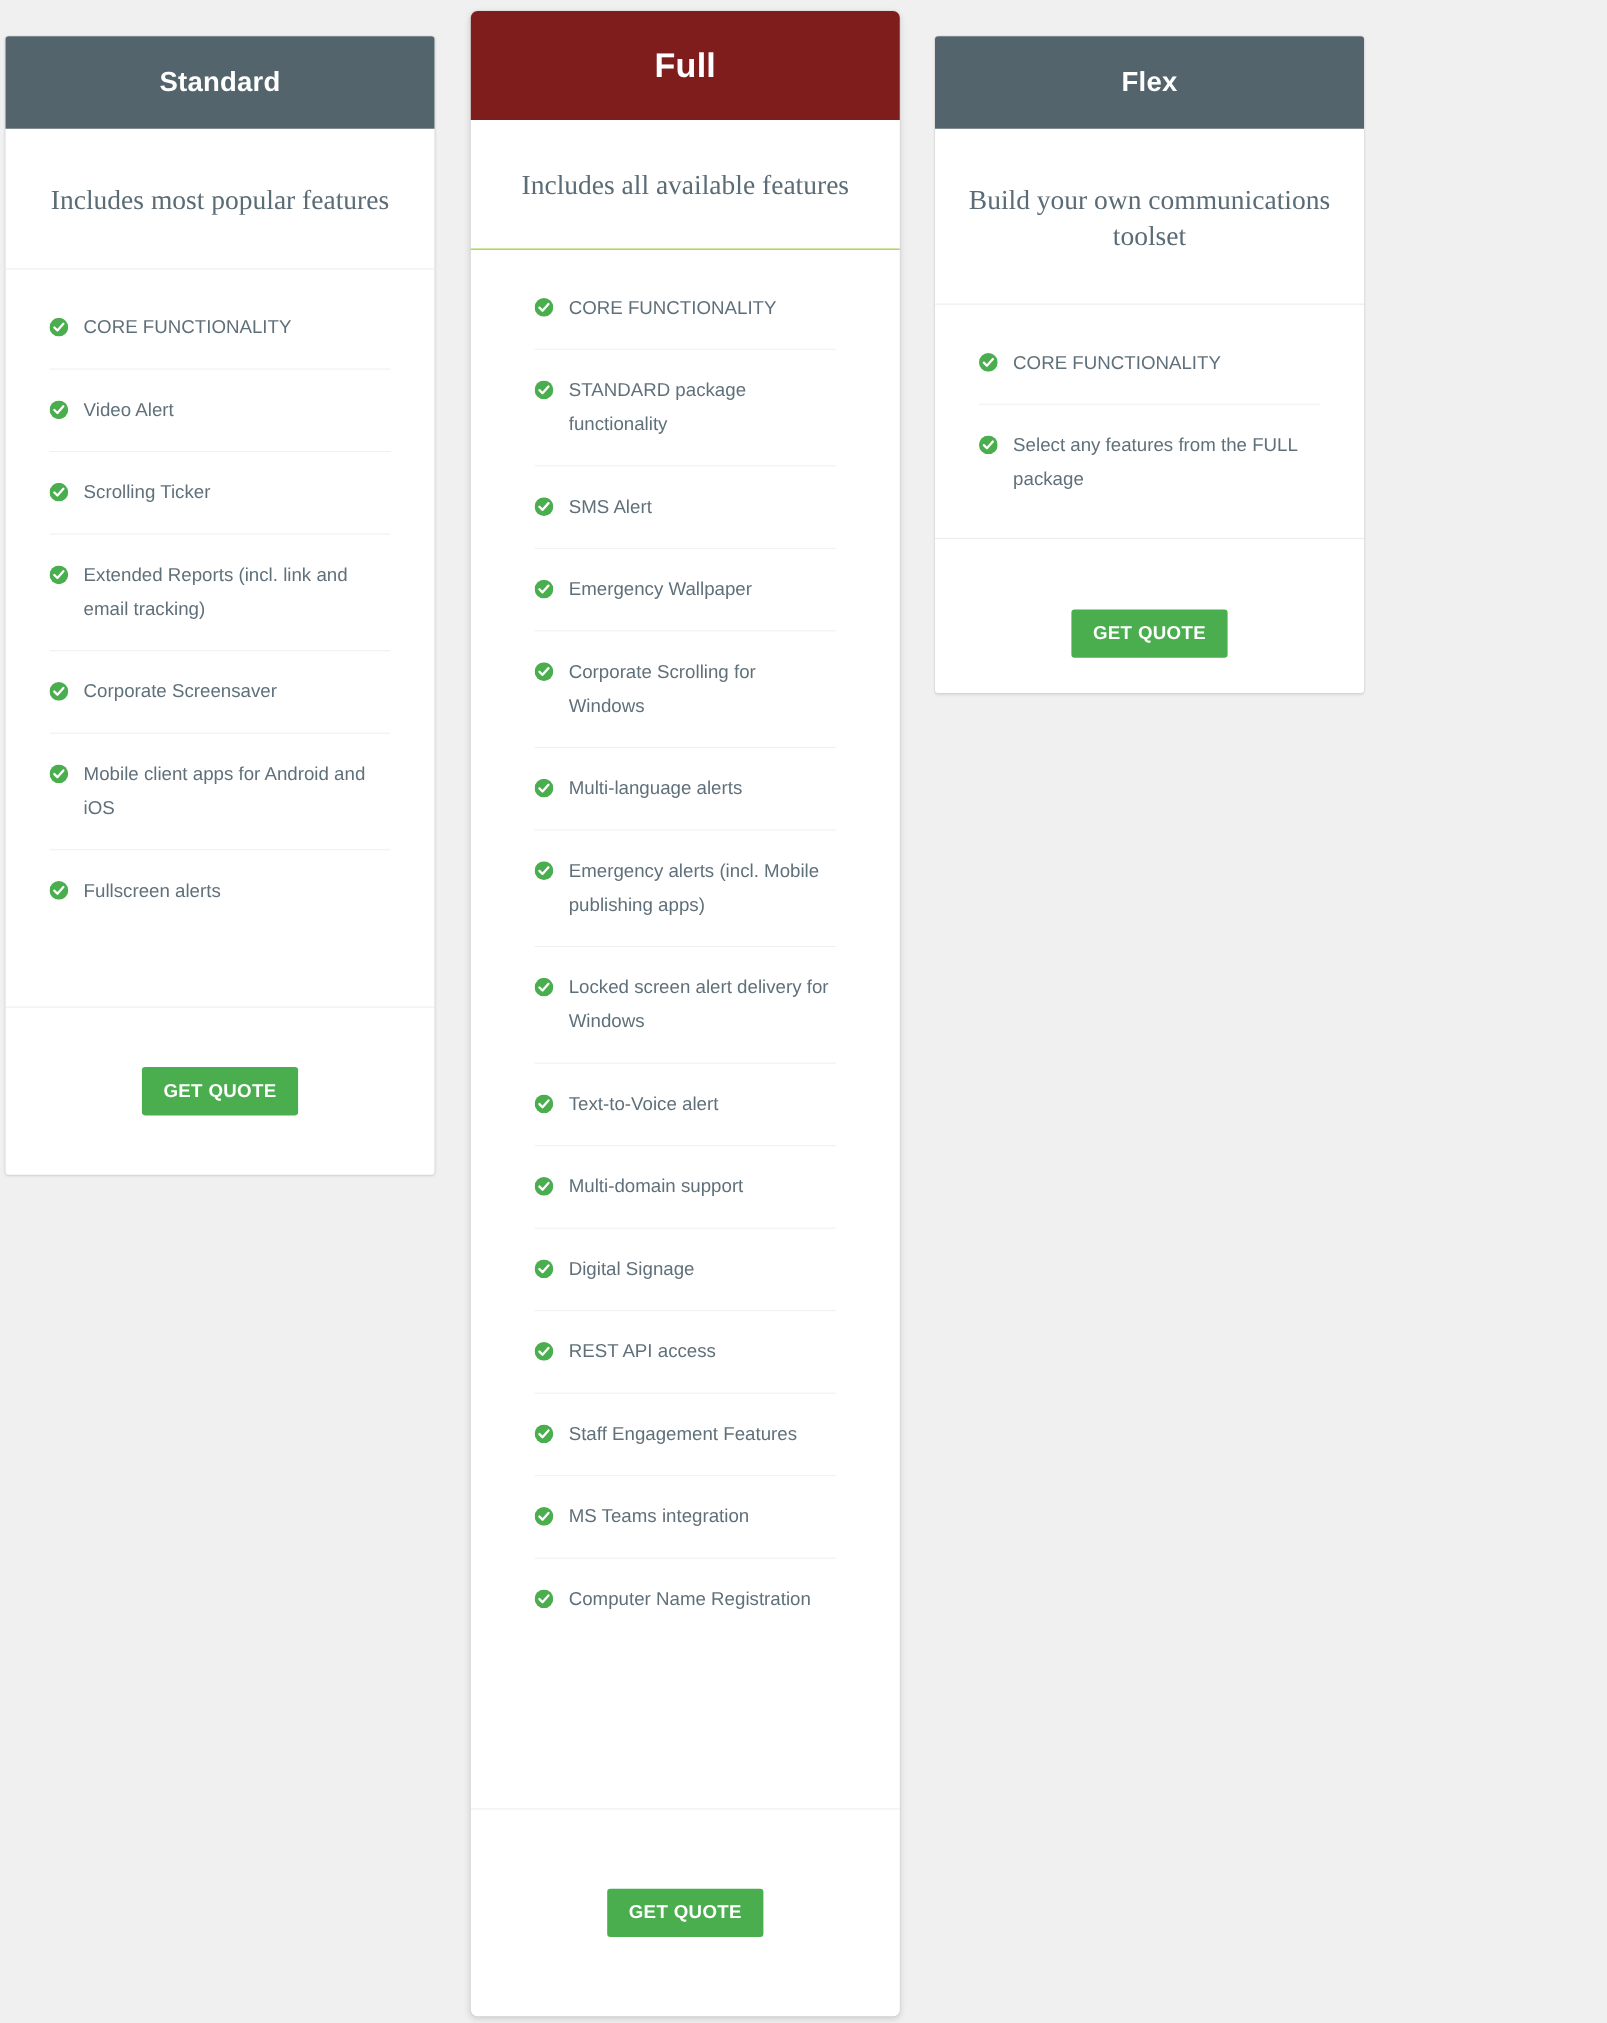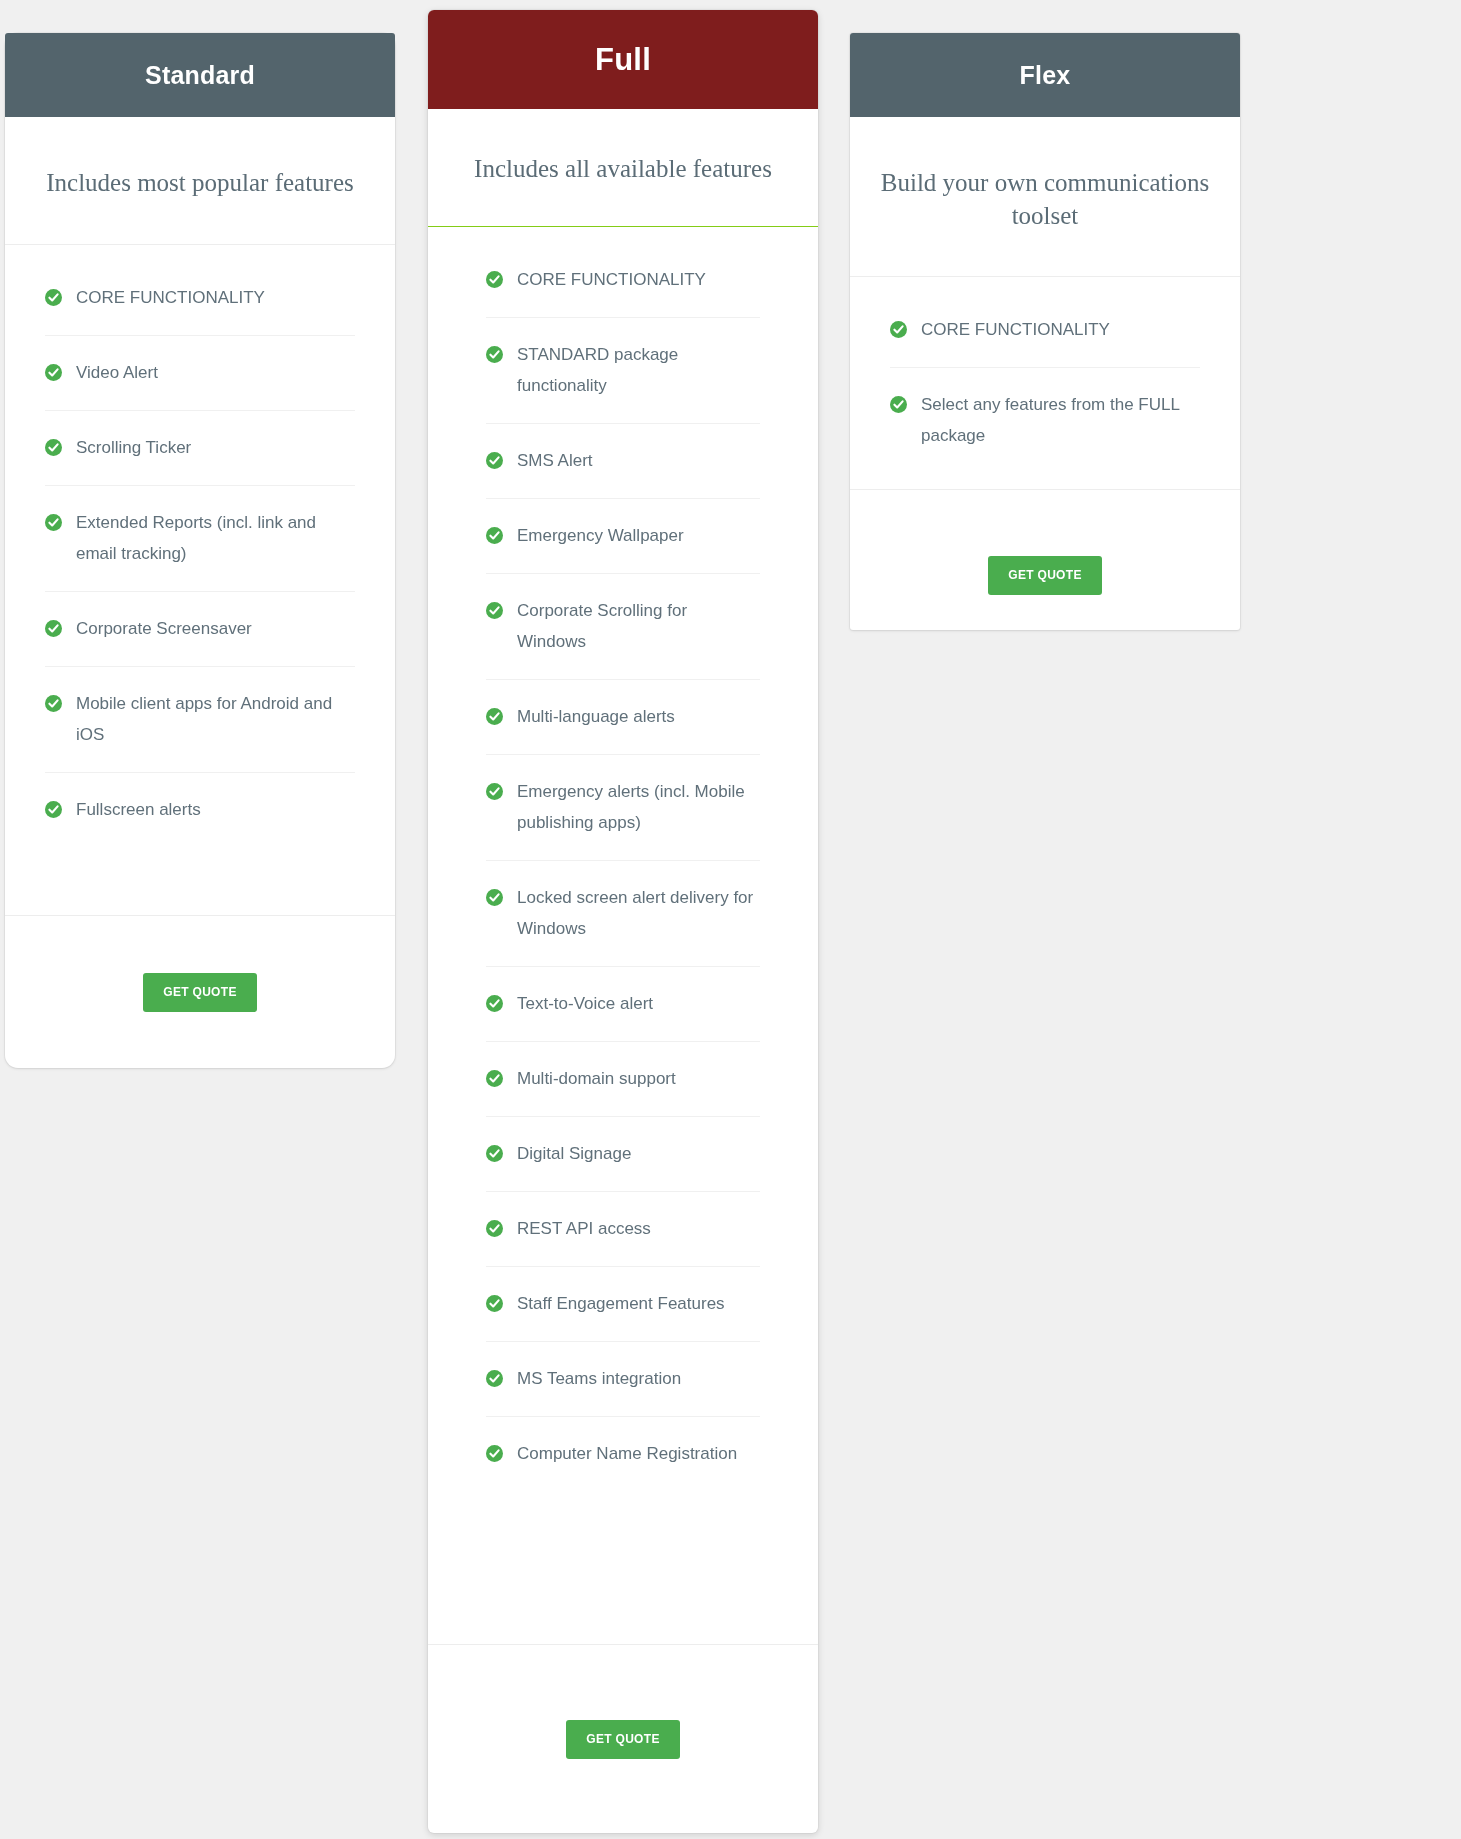--- a/index.html
+++ b/index.html
@@ -30,21 +30,21 @@
     box-shadow: 0 1px 3px rgba(0,0,0,0.10), 0 0 0 1px rgba(0,0,0,0.035);
     box-sizing: border-box;
     display: flex;
     flex-direction: column;
   }
   .card--standard {
     left: 5px;
     top: 33px;
     width: 390px;
     height: 1035px;
-    border-radius: 13px;
+    border-radius: 3px;
   }
   .card--full {
     left: 428px;
     top: 10px;
     width: 390px;
     height: 1823px;
     border-radius: 6px;
     box-shadow: 0 2px 7px rgba(0,0,0,0.14), 0 0 0 1px rgba(0,0,0,0.03);
   }
   .card--flex {
@@ -142,21 +142,21 @@
     height: 152px;
   }
   .card--full .card-footer { height: 188px; }
   .card--flex .card-footer { height: 171px; }
 
   .quote-button {
     display: inline-block;
     background: #4aad4e;
     color: #ffffff;
     font-weight: bold;
-    font-size: 12px;
+    font-size: 17px;
     letter-spacing: 0.3px;
     padding: 13px 20px 14px;
     border: none;
     border-radius: 3px;
     cursor: pointer;
     font-family: "Liberation Sans", sans-serif;
     line-height: 1;
   }
 </style>
 </head>

